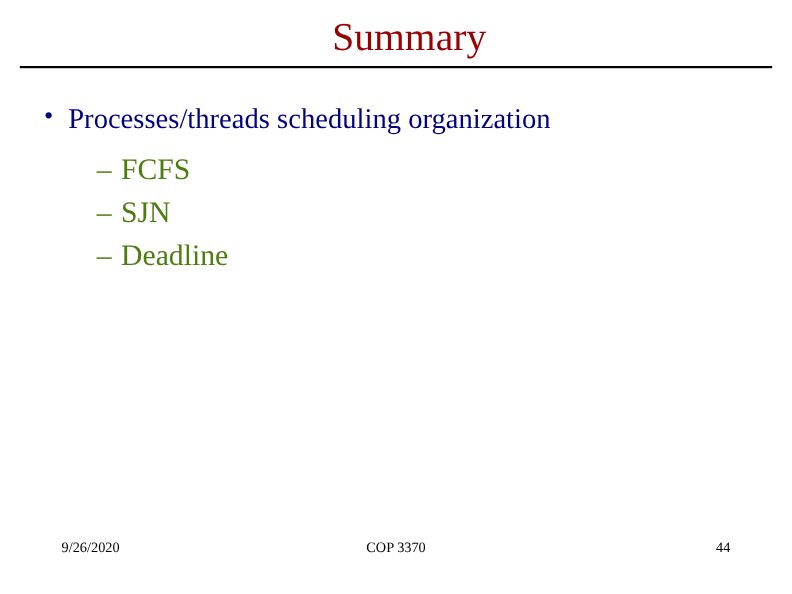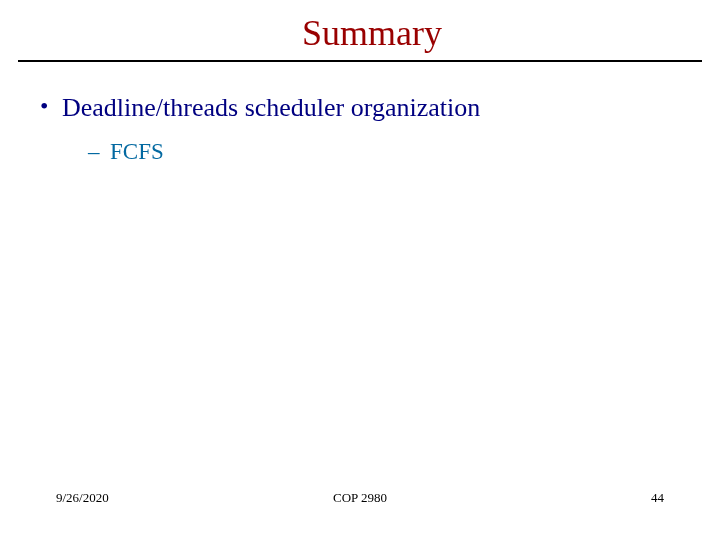--- a/index.html
+++ b/index.html
@@ -55,25 +55,25 @@
       left: 2px;
       top: 0;
       font-size: 24px;
     }
     .sub-list {
       list-style: none;
       margin-top: 10px;
       margin-left: 50px;
     }
     .sub-item {
-      font-size: 23px;
+      font-size: 27px;
       line-height: 1.45;
       padding-left: 22px;
       position: relative;
-      color: #0369a1;
+      color: #4d7c0f;
     }
     .sub-item::before {
       content: "–";
       position: absolute;
       left: 0;
       top: 0;
     }
     .footer {
       position: absolute;
       bottom: 34px;
@@ -94,25 +94,27 @@
   </style>
 </head>
 <body>
 
 <div class="slide">
   <h1 class="title">Summary</h1>
   <hr class="divider">
 
   <div class="content">
     <ul class="bullet-list">
-      <li class="bullet-item">Deadline/threads scheduler organization</li>
+      <li class="bullet-item">Processes/threads scheduling organization</li>
     </ul>
     <ul class="sub-list">
       <li class="sub-item">FCFS</li>
+      <li class="sub-item">SJN</li>
+      <li class="sub-item">Deadline</li>
     </ul>
   </div>
 
   <div class="footer">
     <span>9/26/2020</span>
-    <span class="footer-center">COP 2980</span>
+    <span class="footer-center">COP 3370</span>
     <span>44</span>
   </div>
 </div>
 
 </body></html>

